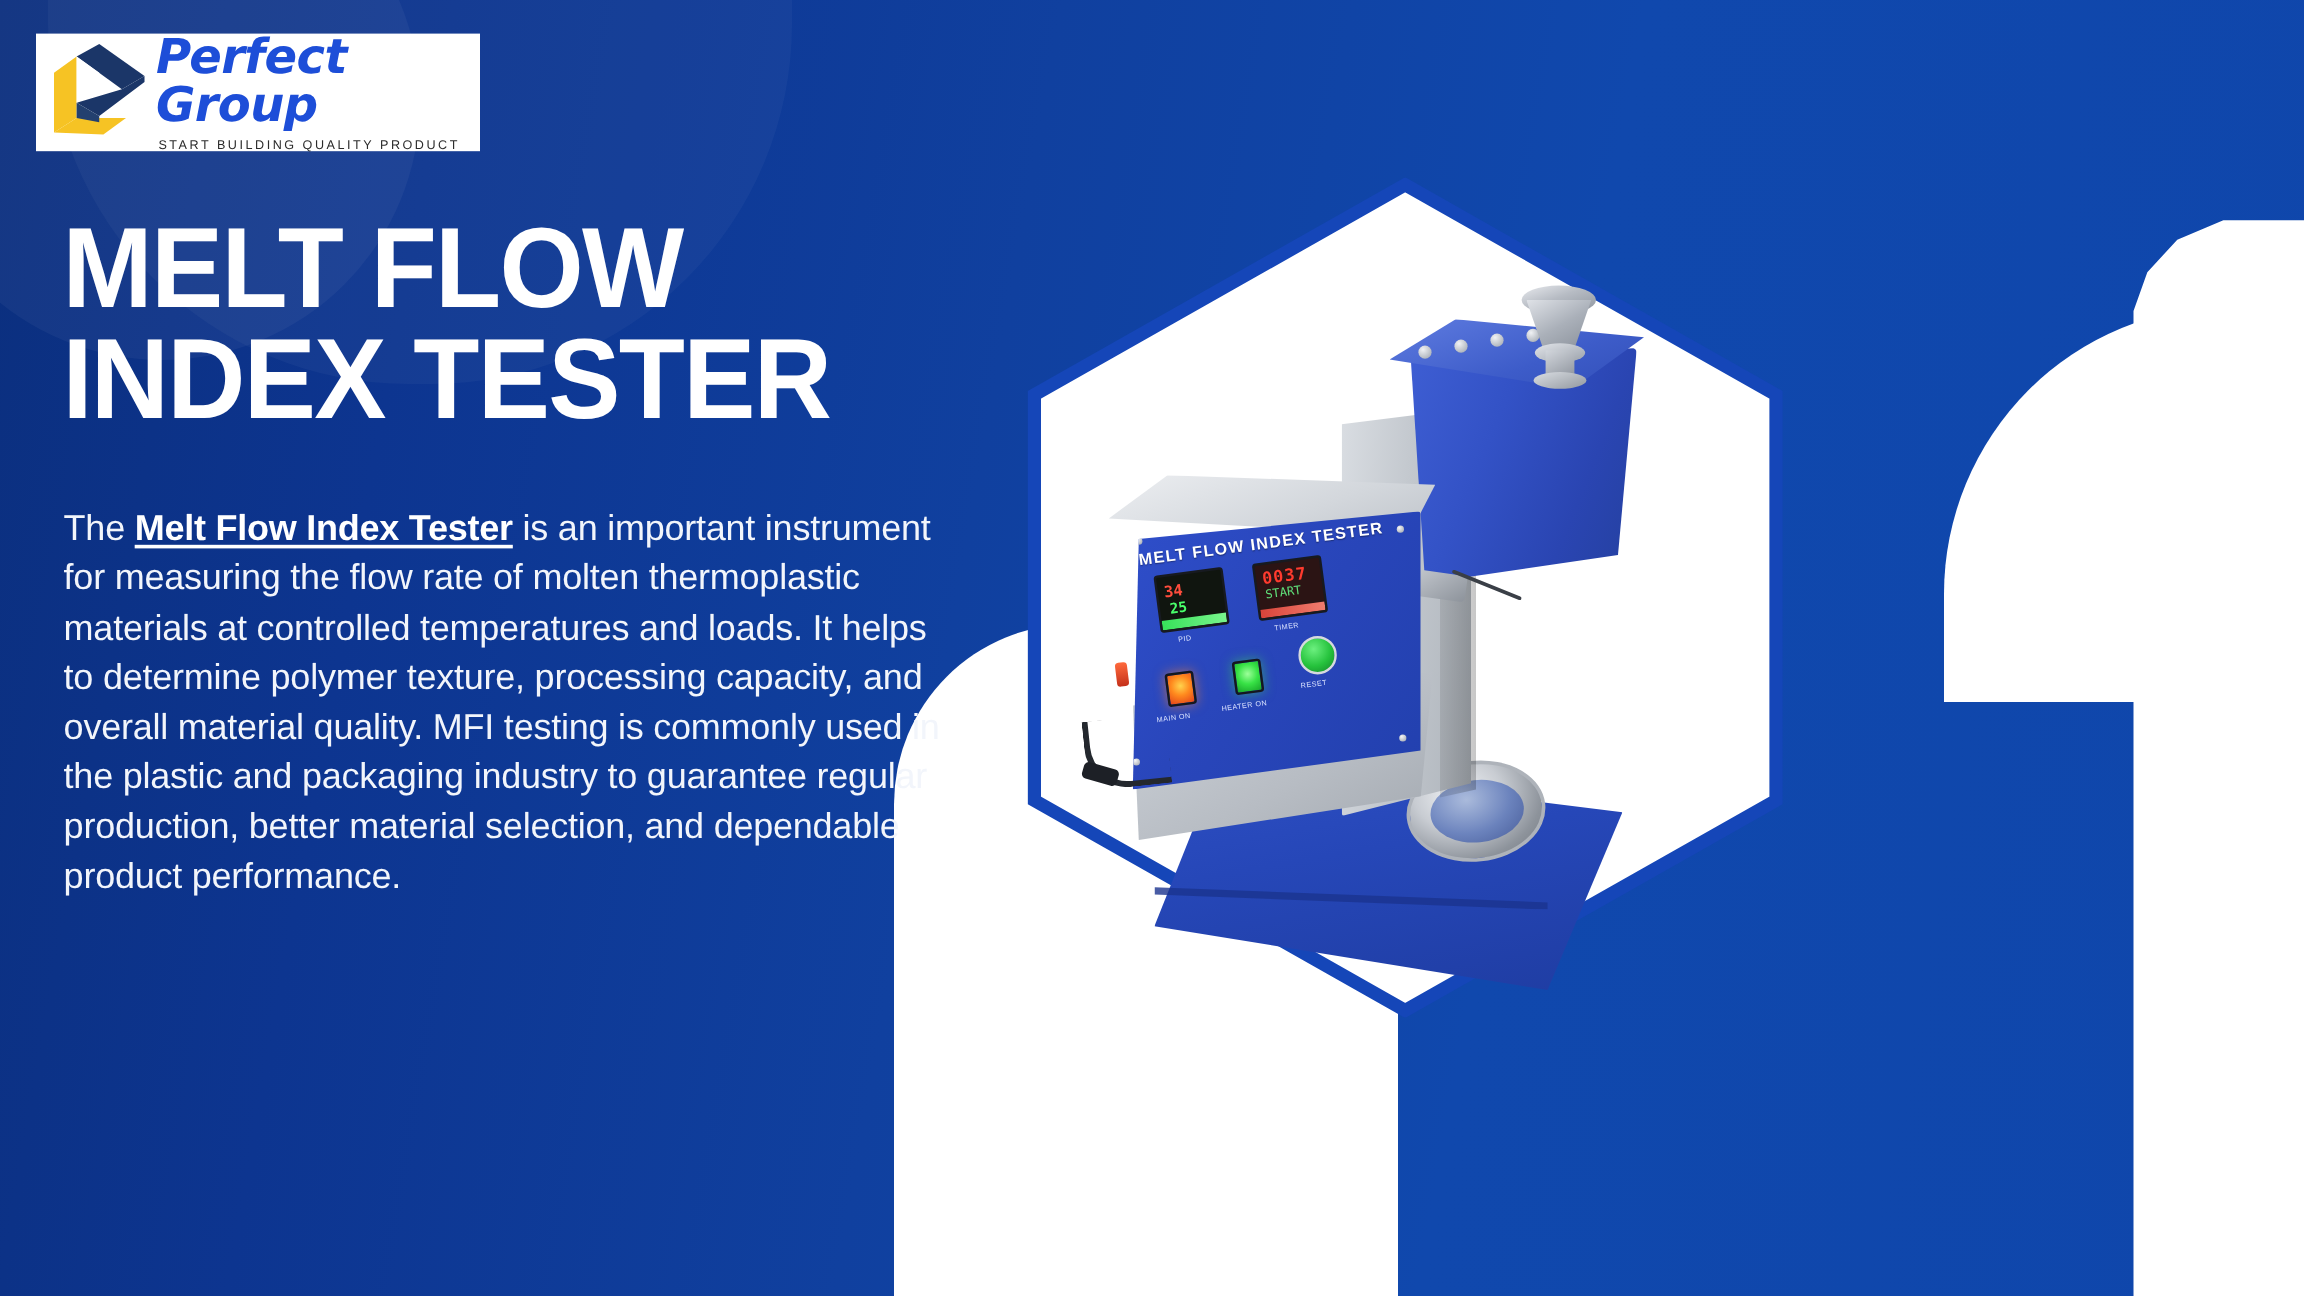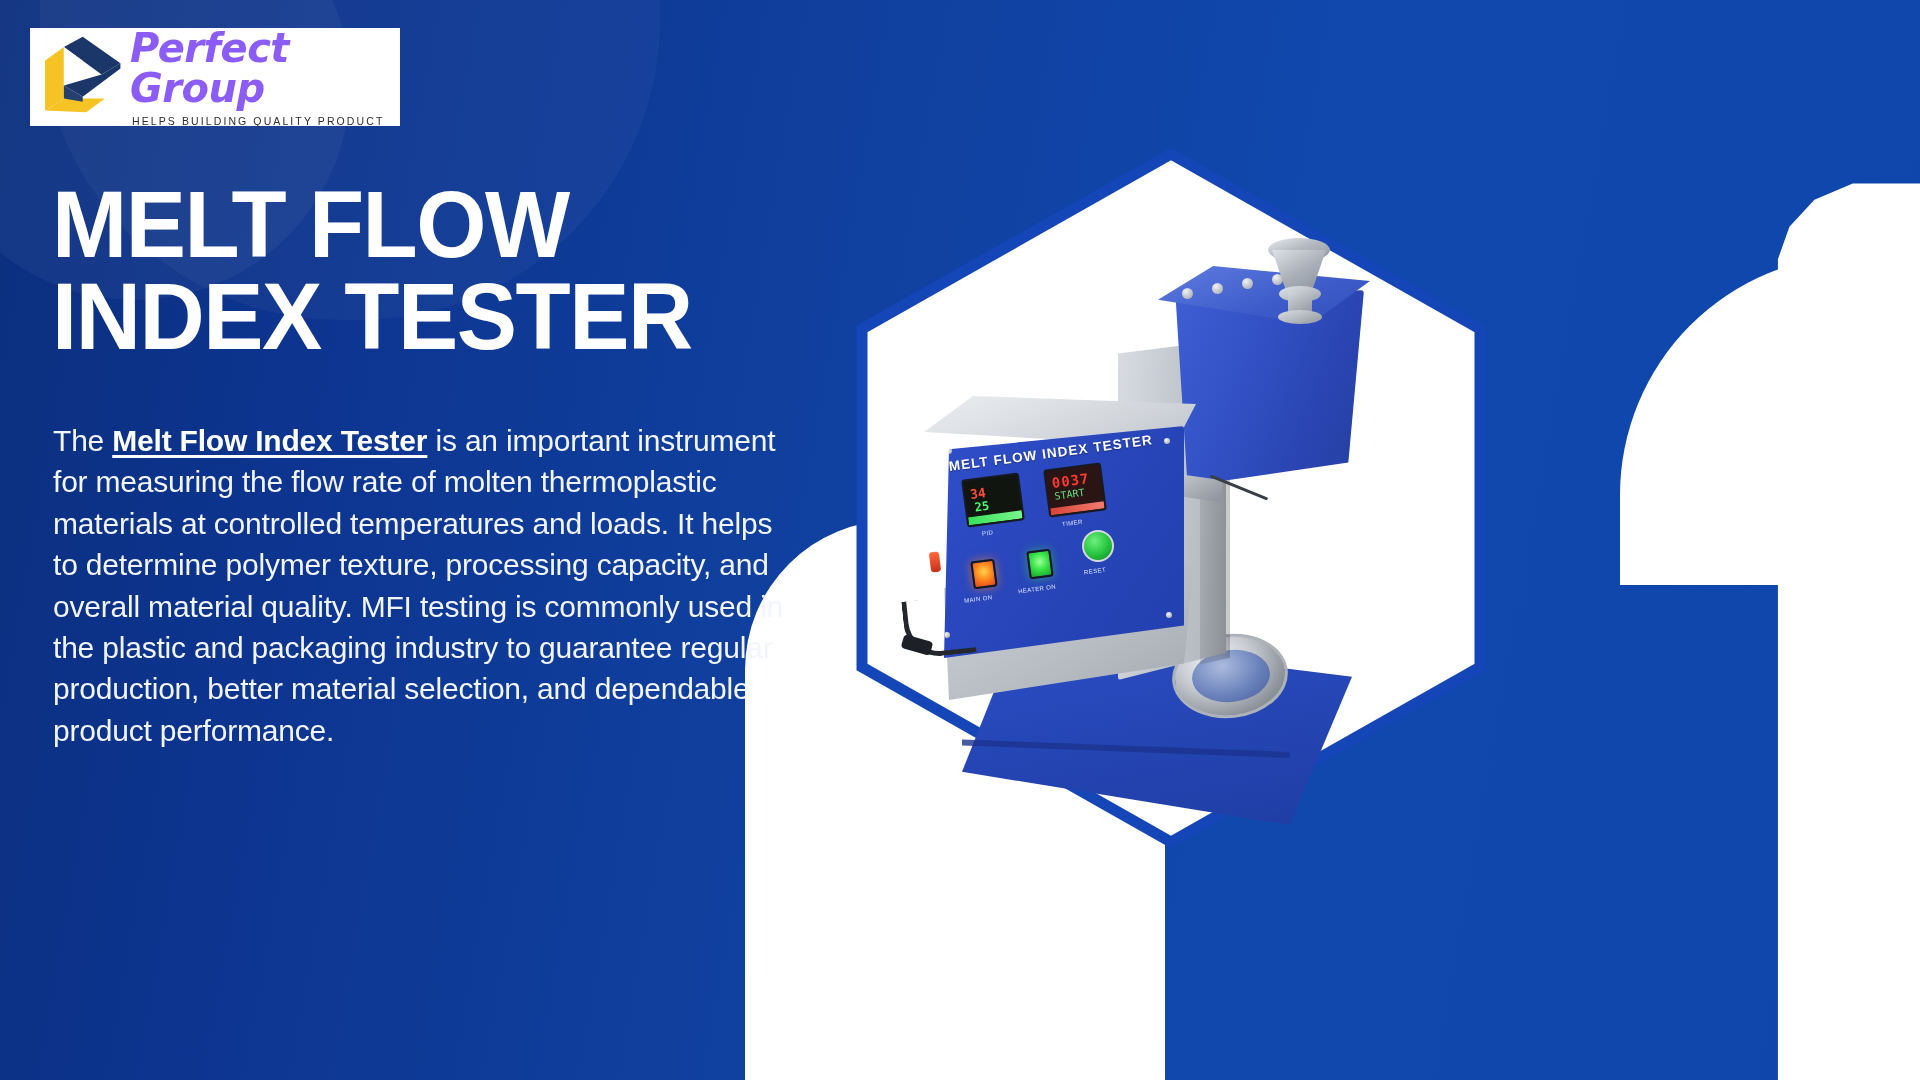--- a/index.html
+++ b/index.html
@@ -59,21 +59,21 @@
     display:flex; align-items:center;
     padding:6px 10px 6px 8px;
     z-index:6;
   }
   .logo-mark { width:86px; height:84px; flex:0 0 86px; }
   .logo-text { margin-left:6px; display:flex; flex-direction:column; justify-content:center; }
   .logo-name {
     font-family:"DejaVu Sans", sans-serif;
     font-style:italic; font-weight:700;
     font-size:40px; line-height:1;
-    color:#8b5cf6; letter-spacing:-0.5px;
+    color:#1d4ed8; letter-spacing:-0.5px;
   }
   .logo-tag {
     font-family:"Liberation Sans", sans-serif;
     font-size:10.5px; letter-spacing:2.1px;
     color:#2b2b2b; margin-top:7px; font-weight:500;
     padding-left:2px;
   }
 
   
   .headline {
@@ -320,21 +320,21 @@
     <svg class="logo-mark" viewBox="0 0 100 98">
       <polygon points="8,30 30,14 30,74 8,88" fill="#f6c324"></polygon>
       <polygon points="8,88 30,74 78,74 56,90" fill="#f6c324"></polygon>
       <polygon points="30,14 52,2 96,33 74,46" fill="#1b3668"></polygon>
       <polygon points="74,46 96,33 96,39 52,72 30,59" fill="#1b3668"></polygon>
       <polygon points="30,59 52,72 52,78 30,74" fill="#23406f"></polygon>
       <polygon points="30,14 30,59 52,46 52,30" fill="#ffffff"></polygon>
     </svg>
     <div class="logo-text">
       <div class="logo-name">Perfect Group</div>
-      <div class="logo-tag">HELPS BUILDING QUALITY PRODUCT</div>
+      <div class="logo-tag">START BUILDING QUALITY PRODUCT</div>
     </div>
   </div>
 
   <h1 class="headline">
     <span class="l1">MELT FLOW</span>
     <span class="l2">INDEX TESTER</span>
   </h1>
 
   <p class="body-copy"><span>The </span><b>Melt Flow Index Tester</b><span> is an important instrument for measuring the flow rate of molten thermoplastic materials at controlled temperatures and loads. It helps to determine polymer texture, processing capacity, and overall material quality. MFI testing is commonly used in the plastic and packaging industry to guarantee regular production, better material selection, and dependable product performance.</span></p>
 

